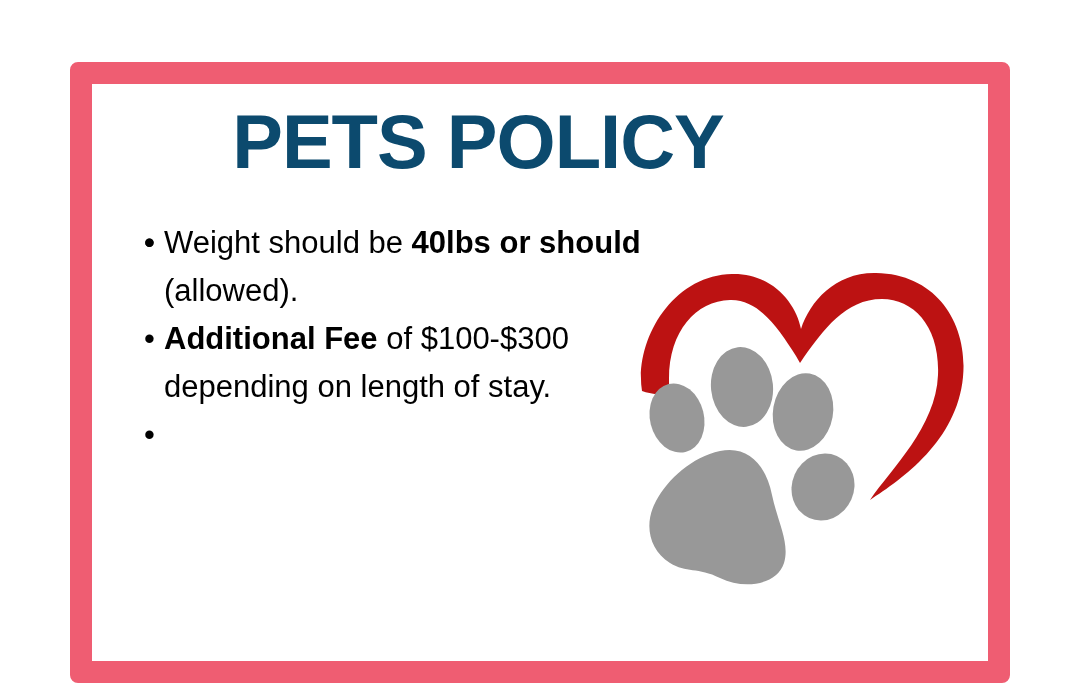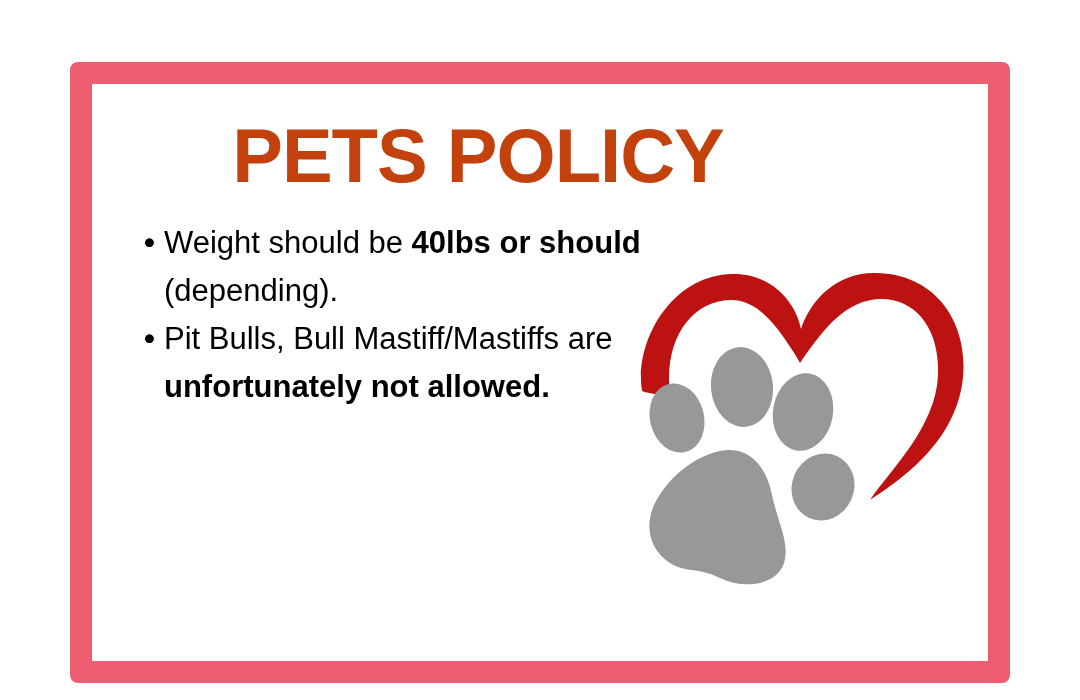--- a/index.html
+++ b/index.html
@@ -21,27 +21,27 @@
     left:70px; top:62px;
     width:940px; height:621px;
     border:22px solid #ef5d72;
     border-radius:8px;
     background:#ffffff;
   }
 
   
   #title {
     position:absolute;
-    left:0; top:118px;
+    left:0; top:104px;
     width:956px;
     text-align:center;
     font-family:"Liberation Sans", sans-serif;
     font-size:76px;
     font-weight:bold;
-    color:#c2410c;
+    color:#0c4a6e;
     letter-spacing:-1px;
     line-height:1;
     white-space:nowrap;
   }
 
   
   #bullets {
     position:absolute;
     left:140px; top:219px;
     width:520px;
@@ -78,23 +78,23 @@
 
 <div id="poster">
 
   <div id="frame"></div>
 
   <div id="title">PETS POLICY</div>
 
   <div id="bullets">
 
   <div class="bullet-item"><span class="bullet-dot">•</span></div>
-      <div class="bullet-item"><span class="bullet-dot">•</span><span class="bullet-text"><span>Weight should be </span><span class="b">40lbs or should</span><span> (depending).</span></span></div>
+      <div class="bullet-item"><span class="bullet-dot">•</span><span class="bullet-text"><span>Weight should be </span><span class="b">40lbs or should</span><span> (allowed).</span></span></div>
+      <div class="bullet-item"><span class="bullet-dot">•</span><span class="bullet-text"><span class="b">Additional Fee</span><span> of $100-$300 depending on length of stay.</span></span></div>
       <div class="bullet-item"><span class="bullet-dot">•</span></div>
-      <div class="bullet-item"><span class="bullet-dot">•</span><span class="bullet-text"><span>Pit Bulls, Bull Mastiff/Mastiffs are </span><span class="b">unfortunately not allowed.</span></span></div>
     </div>
 
   <div id="graphic">
     <svg viewBox="0 0 360 330" xmlns="http://www.w3.org/2000/svg" aria-hidden="true">
 
       <path d="M 22 136
                C 14 86, 52 20, 112 19
                C 152 18, 176 48, 181 74
                C 190 46, 216 17, 256 18
                C 318 19, 348 70, 343 122

